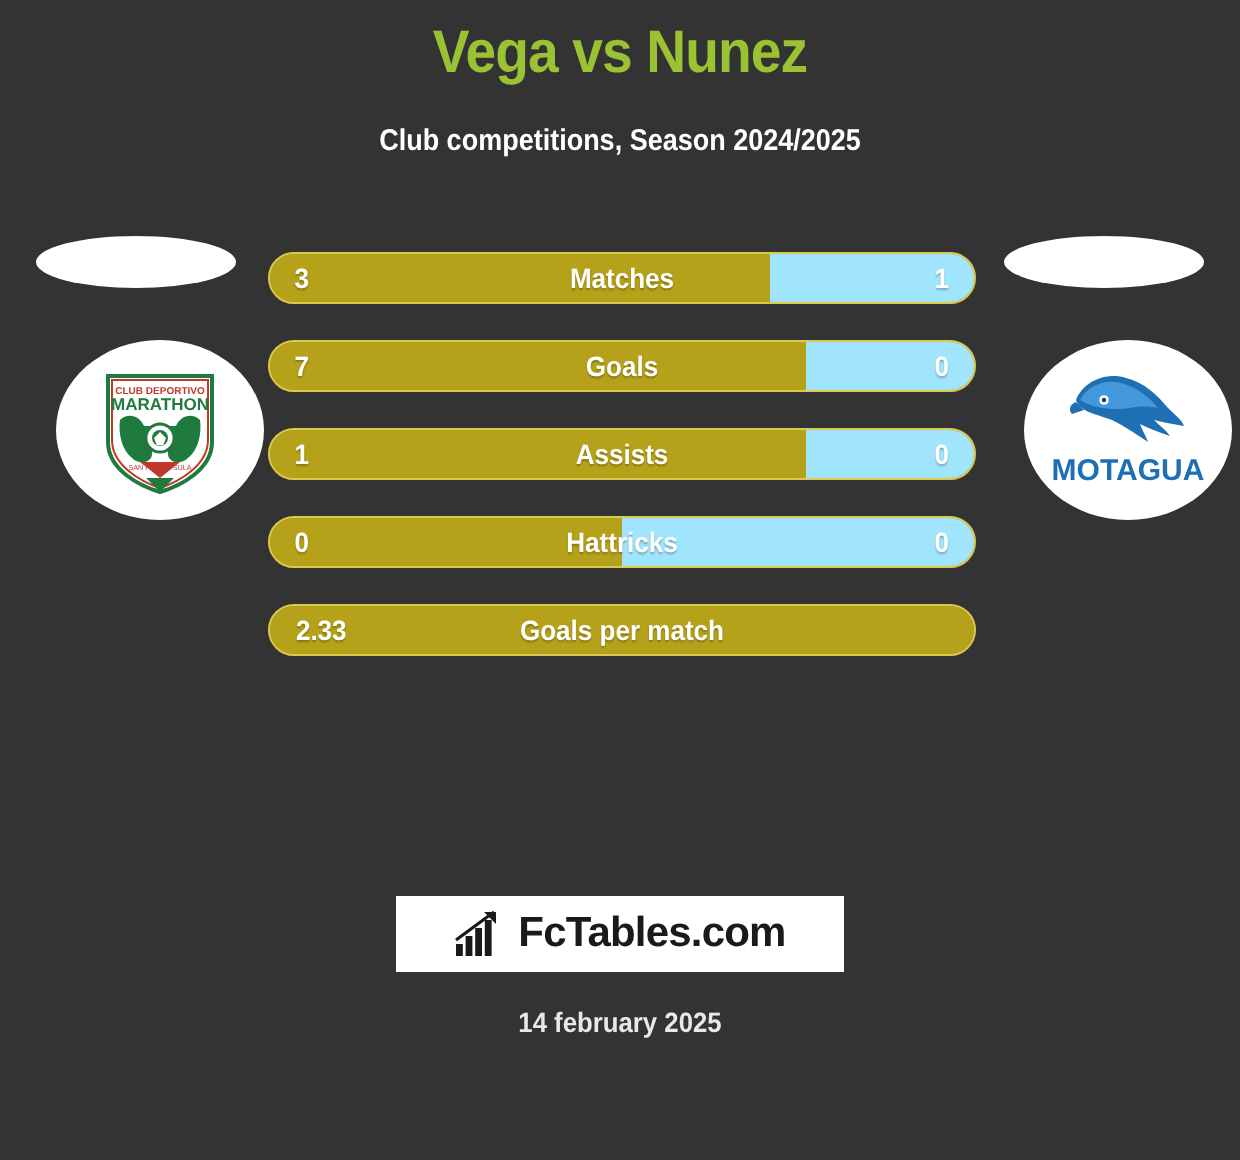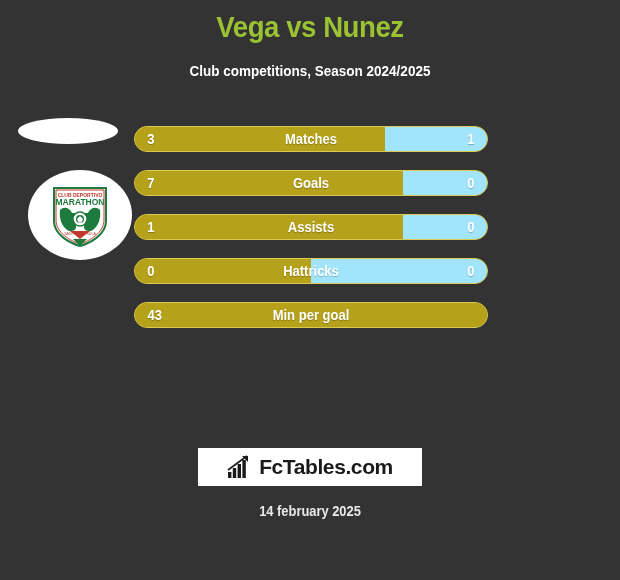--- a/index.html
+++ b/index.html
@@ -133,20 +133,40 @@
           <circle cx="0" cy="4" r="4" fill="#1f7a3d"></circle>
           <path d="M-3,4 L0,1 L3,4 L1.6,7.6 L-1.6,7.6 Z" fill="#ffffff"></path>
           <path d="M-10,16 L10,16 L0,24 Z" fill="#c0392b"></path>
           <path d="M-7,24 L7,24 L0,31 Z" fill="#1f7a3d"></path>
           <text x="0" y="20" font-size="3.6" font-family="Liberation Sans, sans-serif" fill="#c0392b" text-anchor="middle">SAN PEDRO SULA</text>
         </g>
       </svg>
     </div>
   </div>
 
+  <div class="logo-slot right">
+    <div class="ellipse-top"></div>
+    <div class="logo-circle">
+      <svg viewBox="0 0 104 90" xmlns="http://www.w3.org/2000/svg">
+        <g transform="translate(52,38)">
+          <path d="M-26,-8 C-22,-18 -10,-22 -1,-19 C8,-17 15,-10 20,-4
+                   C24,0 27,2 28,5 C22,4 17,3 13,2
+                   C16,5 19,7 21,10 C15,8 10,6 6,4
+                   C7,7 9,10 10,13 C4,9 -2,5 -8,2
+                   C-16,-1 -24,-2 -26,-8 Z" fill="#1f6fb5"></path>
+          <path d="M-24,-8 C-20,-16 -10,-19 -2,-16 C5,-14 11,-9 15,-4
+                   C10,-5 5,-5 1,-4 C-6,-3 -16,-3 -24,-8 Z" fill="#4a9fe0" opacity="0.85"></path>
+          <circle cx="-12" cy="-8" r="2.4" fill="#ffffff"></circle>
+          <circle cx="-12" cy="-8" r="1.1" fill="#123a63"></circle>
+          <path d="M-26,-7 C-29,-6 -30,-3 -28,-1 L-22,-3 Z" fill="#1f6fb5"></path>
+        </g>
+        <text x="52" y="70" font-size="15" font-family="Liberation Sans, sans-serif" fill="#1f6fb5" text-anchor="middle" font-weight="bold" stroke="#ffffff" stroke-width="0.7" paint-order="stroke">MOTAGUA</text>
+      </svg>
+    </div>
+  </div>
 
   <div class="bars">
 
     <div class="bar-row">
       <div class="bar-fill-left" style="width:71%"></div>
       <div class="bar-fill-right" style="width:29%"></div>
       <div class="bar-val home">3</div>
       <div class="bar-label">Matches</div>
       <div class="bar-val away">1</div>
     </div>
@@ -168,28 +188,28 @@
     </div>
 
     <div class="bar-row">
       <div class="bar-fill-left" style="width:50%"></div>
       <div class="bar-fill-right" style="width:50%"></div>
       <div class="bar-val home">0</div>
       <div class="bar-label">Hattricks</div>
       <div class="bar-val away">0</div>
     </div>
 
-
-
     <div class="bar-row single">
       <div class="bar-fill-left" style="width:100%"></div>
-      <div class="bar-val home">43</div>
-      <div class="bar-label">Min per goal</div>
-
-    </div>
+      <div class="bar-val home">2.33</div>
+      <div class="bar-label">Goals per match</div>
+
+    </div>
+
+
 
   </div>
 
   <div class="fct-logo">
     <svg class="fct-icon" width="26" height="24" viewBox="0 0 26 24" xmlns="http://www.w3.org/2000/svg">
       <rect x="1" y="17" width="3.4" height="6" fill="#1a1a1a"></rect>
       <rect x="5.8" y="13" width="3.4" height="10" fill="#1a1a1a"></rect>
       <rect x="10.6" y="9" width="3.4" height="14" fill="#1a1a1a"></rect>
       <rect x="15.4" y="5" width="3.4" height="18" fill="#1a1a1a"></rect>
       <path d="M1,15 L20,1" stroke="#1a1a1a" stroke-width="1.6" fill="none"></path>

